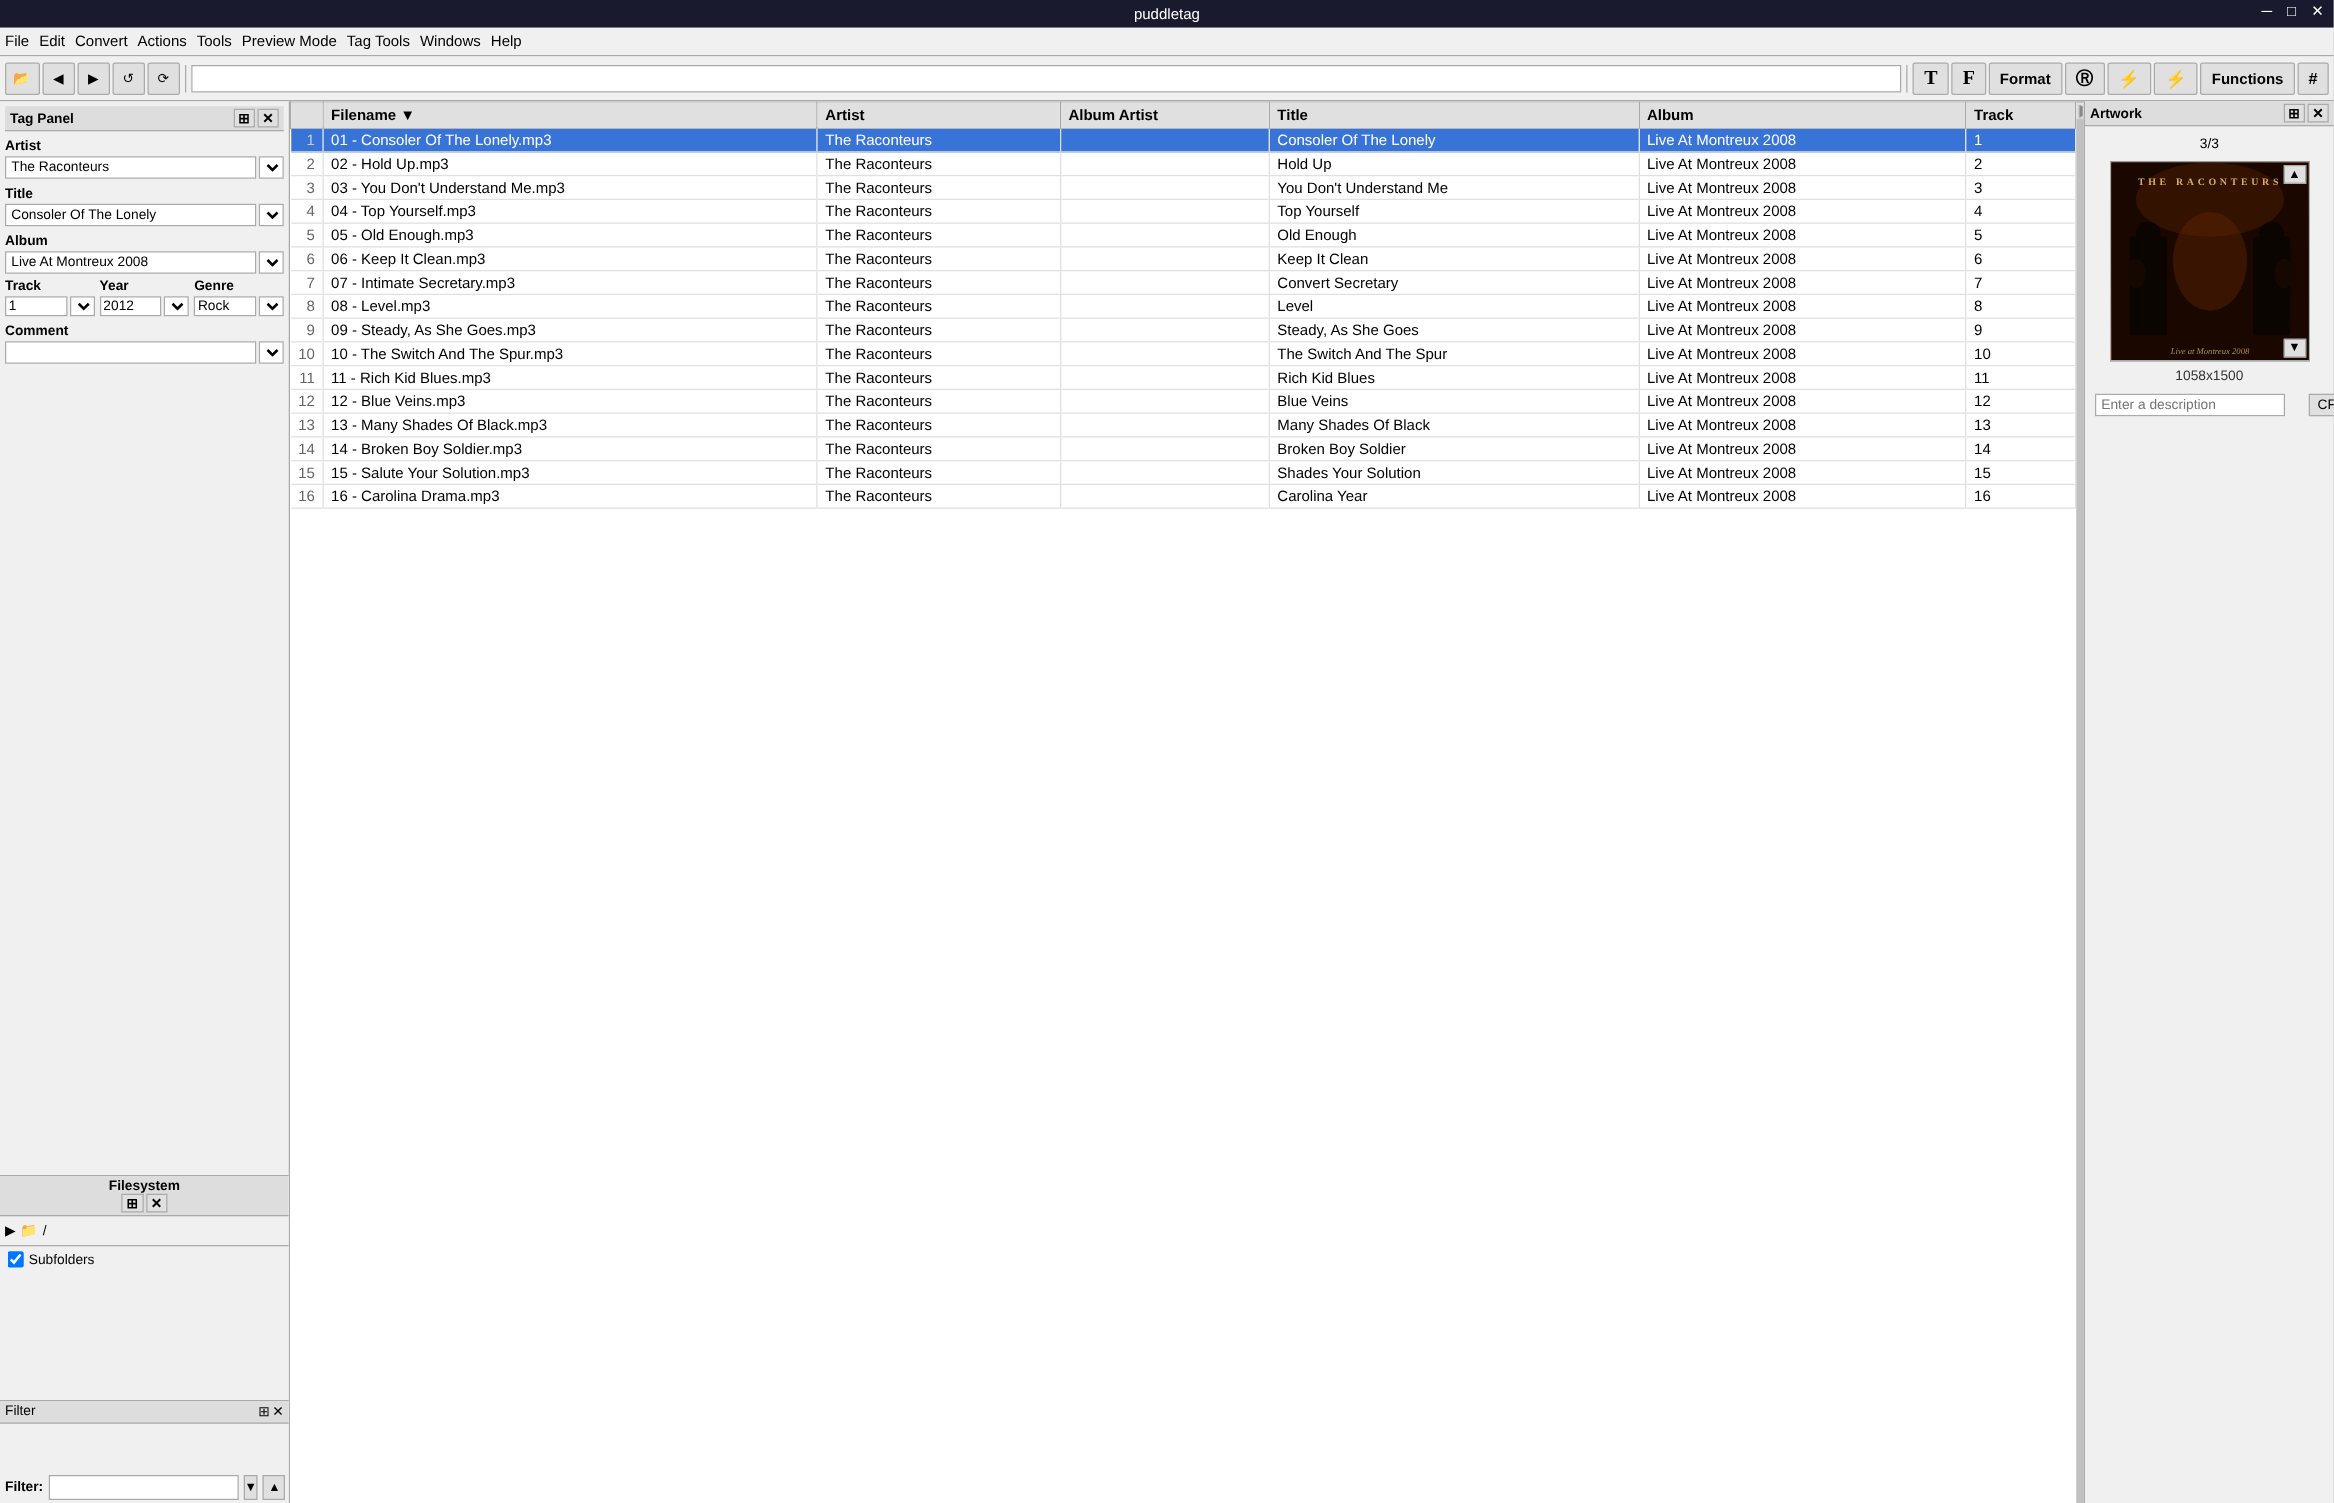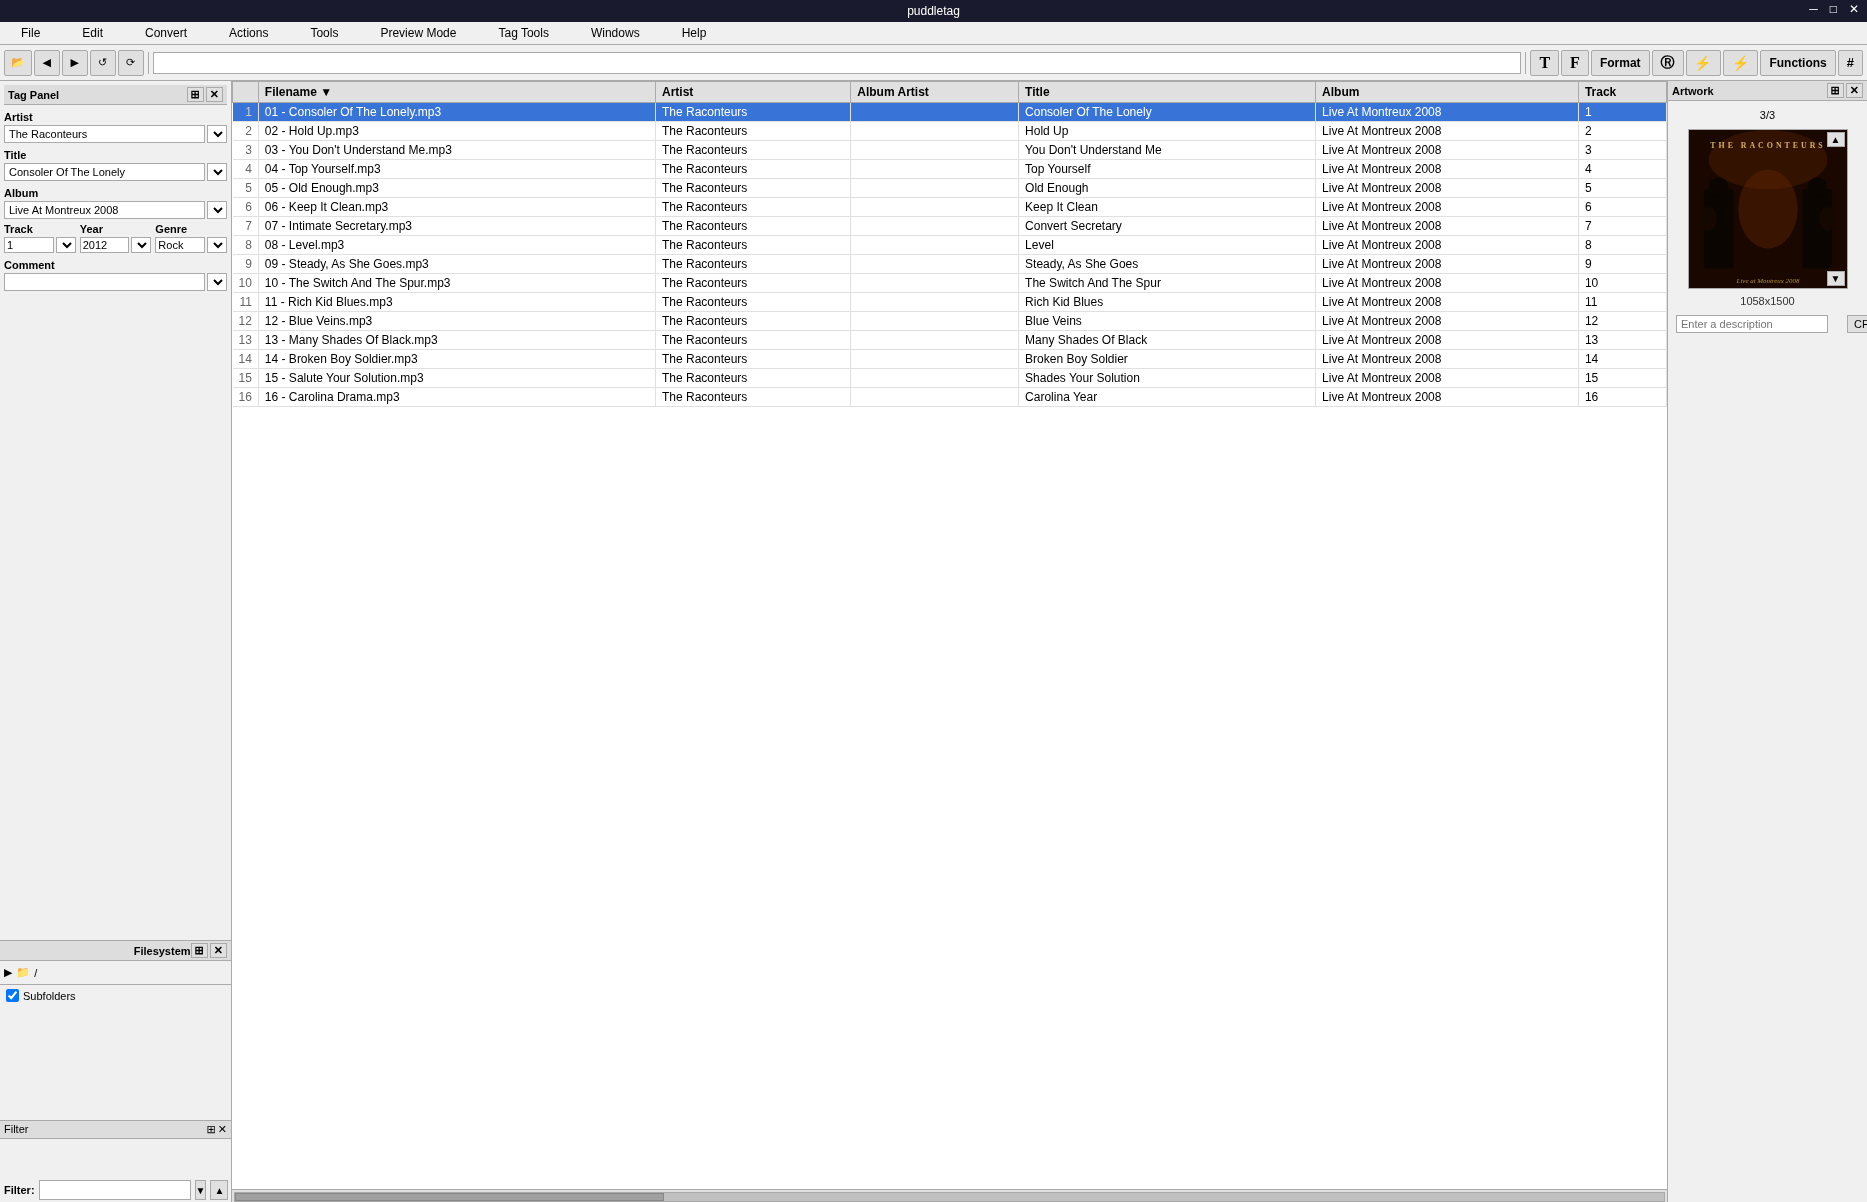--- a/index.html
+++ b/index.html
@@ -5,21 +5,21 @@
     * { box-sizing: border-box; margin: 0; padding: 0; }
     body { font-family: 'Segoe UI', Tahoma, Geneva, Verdana, sans-serif; font-size: 12px; background: #c0c0c0; color: #000; overflow: hidden; }
     
     
     #titlebar { background: #1a1a2e; color: #fff; text-align: center; padding: 4px 0; font-size: 12px; position: relative; }
     #titlebar-controls { position: absolute; right: 4px; top: 2px; display: flex; gap: 4px; }
     #titlebar-controls span { cursor: pointer; font-size: 12px; color: #fff; padding: 0 4px; }
     
     
     #menubar { background: #f0f0f0; border-bottom: 1px solid #aaa; display: flex; align-items: center; padding: 2px 0; }
-    .menu-item { padding: 2px 21px; cursor: pointer; font-size: 12px; }
+    .menu-item { padding: 2px 4px; cursor: pointer; font-size: 12px; }
     
     
     #toolbar { background: #f0f0f0; border-bottom: 1px solid #aaa; display: flex; align-items: center; padding: 2px 4px; gap: 2px; height: 36px; }
     .toolbar-btn { background: #e0e0e0; border: 1px solid #aaa; padding: 2px 6px; cursor: pointer; font-size: 11px; border-radius: 2px; height: 26px; display: flex; align-items: center; justify-content: center; min-width: 26px; }
     .toolbar-separator { width: 1px; background: #aaa; height: 22px; margin: 0 2px; }
     #search-box { flex: 1; height: 22px; border: 1px solid #aaa; padding: 0 4px; font-size: 11px; background: #fff; }
     .toolbar-text-btn { background: #e0e0e0; border: 1px solid #aaa; padding: 2px 8px; cursor: pointer; font-size: 12px; border-radius: 2px; height: 26px; display: flex; align-items: center; font-weight: bold; }
     
     
     #main-layout { display: flex; height: calc(100vh - 80px); }
@@ -35,21 +35,21 @@
     .field-label { font-size: 11px; font-weight: bold; margin-top: 6px; margin-bottom: 2px; }
     .field-input { width: 100%; border: 1px solid #aaa; padding: 2px 4px; font-size: 11px; background: #fff; }
     .field-select { width: 100%; border: 1px solid #aaa; padding: 1px 2px; font-size: 11px; background: #fff; }
     .inline-fields { display: flex; gap: 4px; margin-top: 4px; }
     .inline-field { flex: 1; }
     .inline-label { font-size: 11px; font-weight: bold; margin-bottom: 2px; }
     .inline-input { width: 100%; border: 1px solid #aaa; padding: 1px 2px; font-size: 11px; background: #fff; }
     
     
     #filesystem-panel { height: 180px; border-top: 1px solid #aaa; background: #f0f0f0; }
-    #filesystem-header { display: flex; justify-content: flex-end; align-items: center; padding: 2px 4px; background: #ddd; border-bottom: 1px solid #aaa; font-weight: bold; font-size: 11px; }
+    #filesystem-header { display: flex; justify-content: space-between; align-items: center; padding: 2px 4px; background: #ddd; border-bottom: 1px solid #aaa; font-weight: bold; font-size: 11px; flex-direction: column; }
     #filesystem-controls { display: flex; gap: 2px; }
     #filesystem-controls span { cursor: pointer; font-size: 11px; border: 1px solid #aaa; background: #e0e0e0; padding: 0 3px; }
     #filesystem-tree { padding: 4px; font-size: 11px; }
     .tree-item { display: flex; align-items: center; gap: 4px; cursor: pointer; padding: 1px 0; }
     
     
     #subfolders-bar { padding: 4px 6px; background: #f0f0f0; border-top: 1px solid #aaa; font-size: 11px; }
     
     
     #filter-bar { background: #f0f0f0; border-top: 1px solid #aaa; }
@@ -83,21 +83,21 @@
     #artwork-scroll-up { position: absolute; right: 2px; top: 2px; background: #e0e0e0; border: 1px solid #aaa; cursor: pointer; font-size: 10px; padding: 1px 3px; }
     #artwork-scroll-down { position: absolute; right: 2px; bottom: 2px; background: #e0e0e0; border: 1px solid #aaa; cursor: pointer; font-size: 10px; padding: 1px 3px; }
     #artwork-size { font-size: 11px; margin-top: 6px; color: #333; }
     #artwork-desc-row { display: flex; gap: 19px; margin-top: 8px; width: 100%; }
     #artwork-desc-input { flex: 1; border: 1px solid #aaa; padding: 2px 4px; font-size: 11px; background: #fff; }
     #artwork-cf-btn { border: 1px solid #aaa; background: #e0e0e0; padding: 2px 6px; font-size: 11px; cursor: pointer; }
     #artwork-cf-dropdown { border: 1px solid #aaa; border-left: none; background: #e0e0e0; padding: 2px 2px; font-size: 10px; cursor: pointer; }
     
     
     #center-area { display: flex; flex: 1; overflow: hidden; flex-direction: column; }
-    #table-and-scroll { flex: 1; overflow: hidden; position: relative; display: flex; flex-direction: column; }
+    #table-and-scroll { flex: 1; overflow: hidden; position: relative; display: flex; flex-direction: row; }
     #scrollbar-area { height: 14px; background: #e0e0e0; border-top: 1px solid #aaa; display: flex; align-items: center; }
     #hscrollbar { flex: 1; height: 10px; background: #c0c0c0; border: 1px solid #aaa; margin: 0 2px; position: relative; }
     #hscrollbar-thumb { position: absolute; left: 0; top: 0; width: 30%; height: 100%; background: #a0a0a0; border: 1px solid #888; cursor: pointer; }
     
     
     #album-art-placeholder { width: 160px; height: 160px; background: linear-gradient(135deg, #1a0a00 0%, #3a1500 30%, #8B4513 50%, #2a0a00 70%, #0a0500 100%); position: relative; overflow: hidden; display: flex; align-items: center; justify-content: center; }
   </style>
 </head>
 <body>
 

